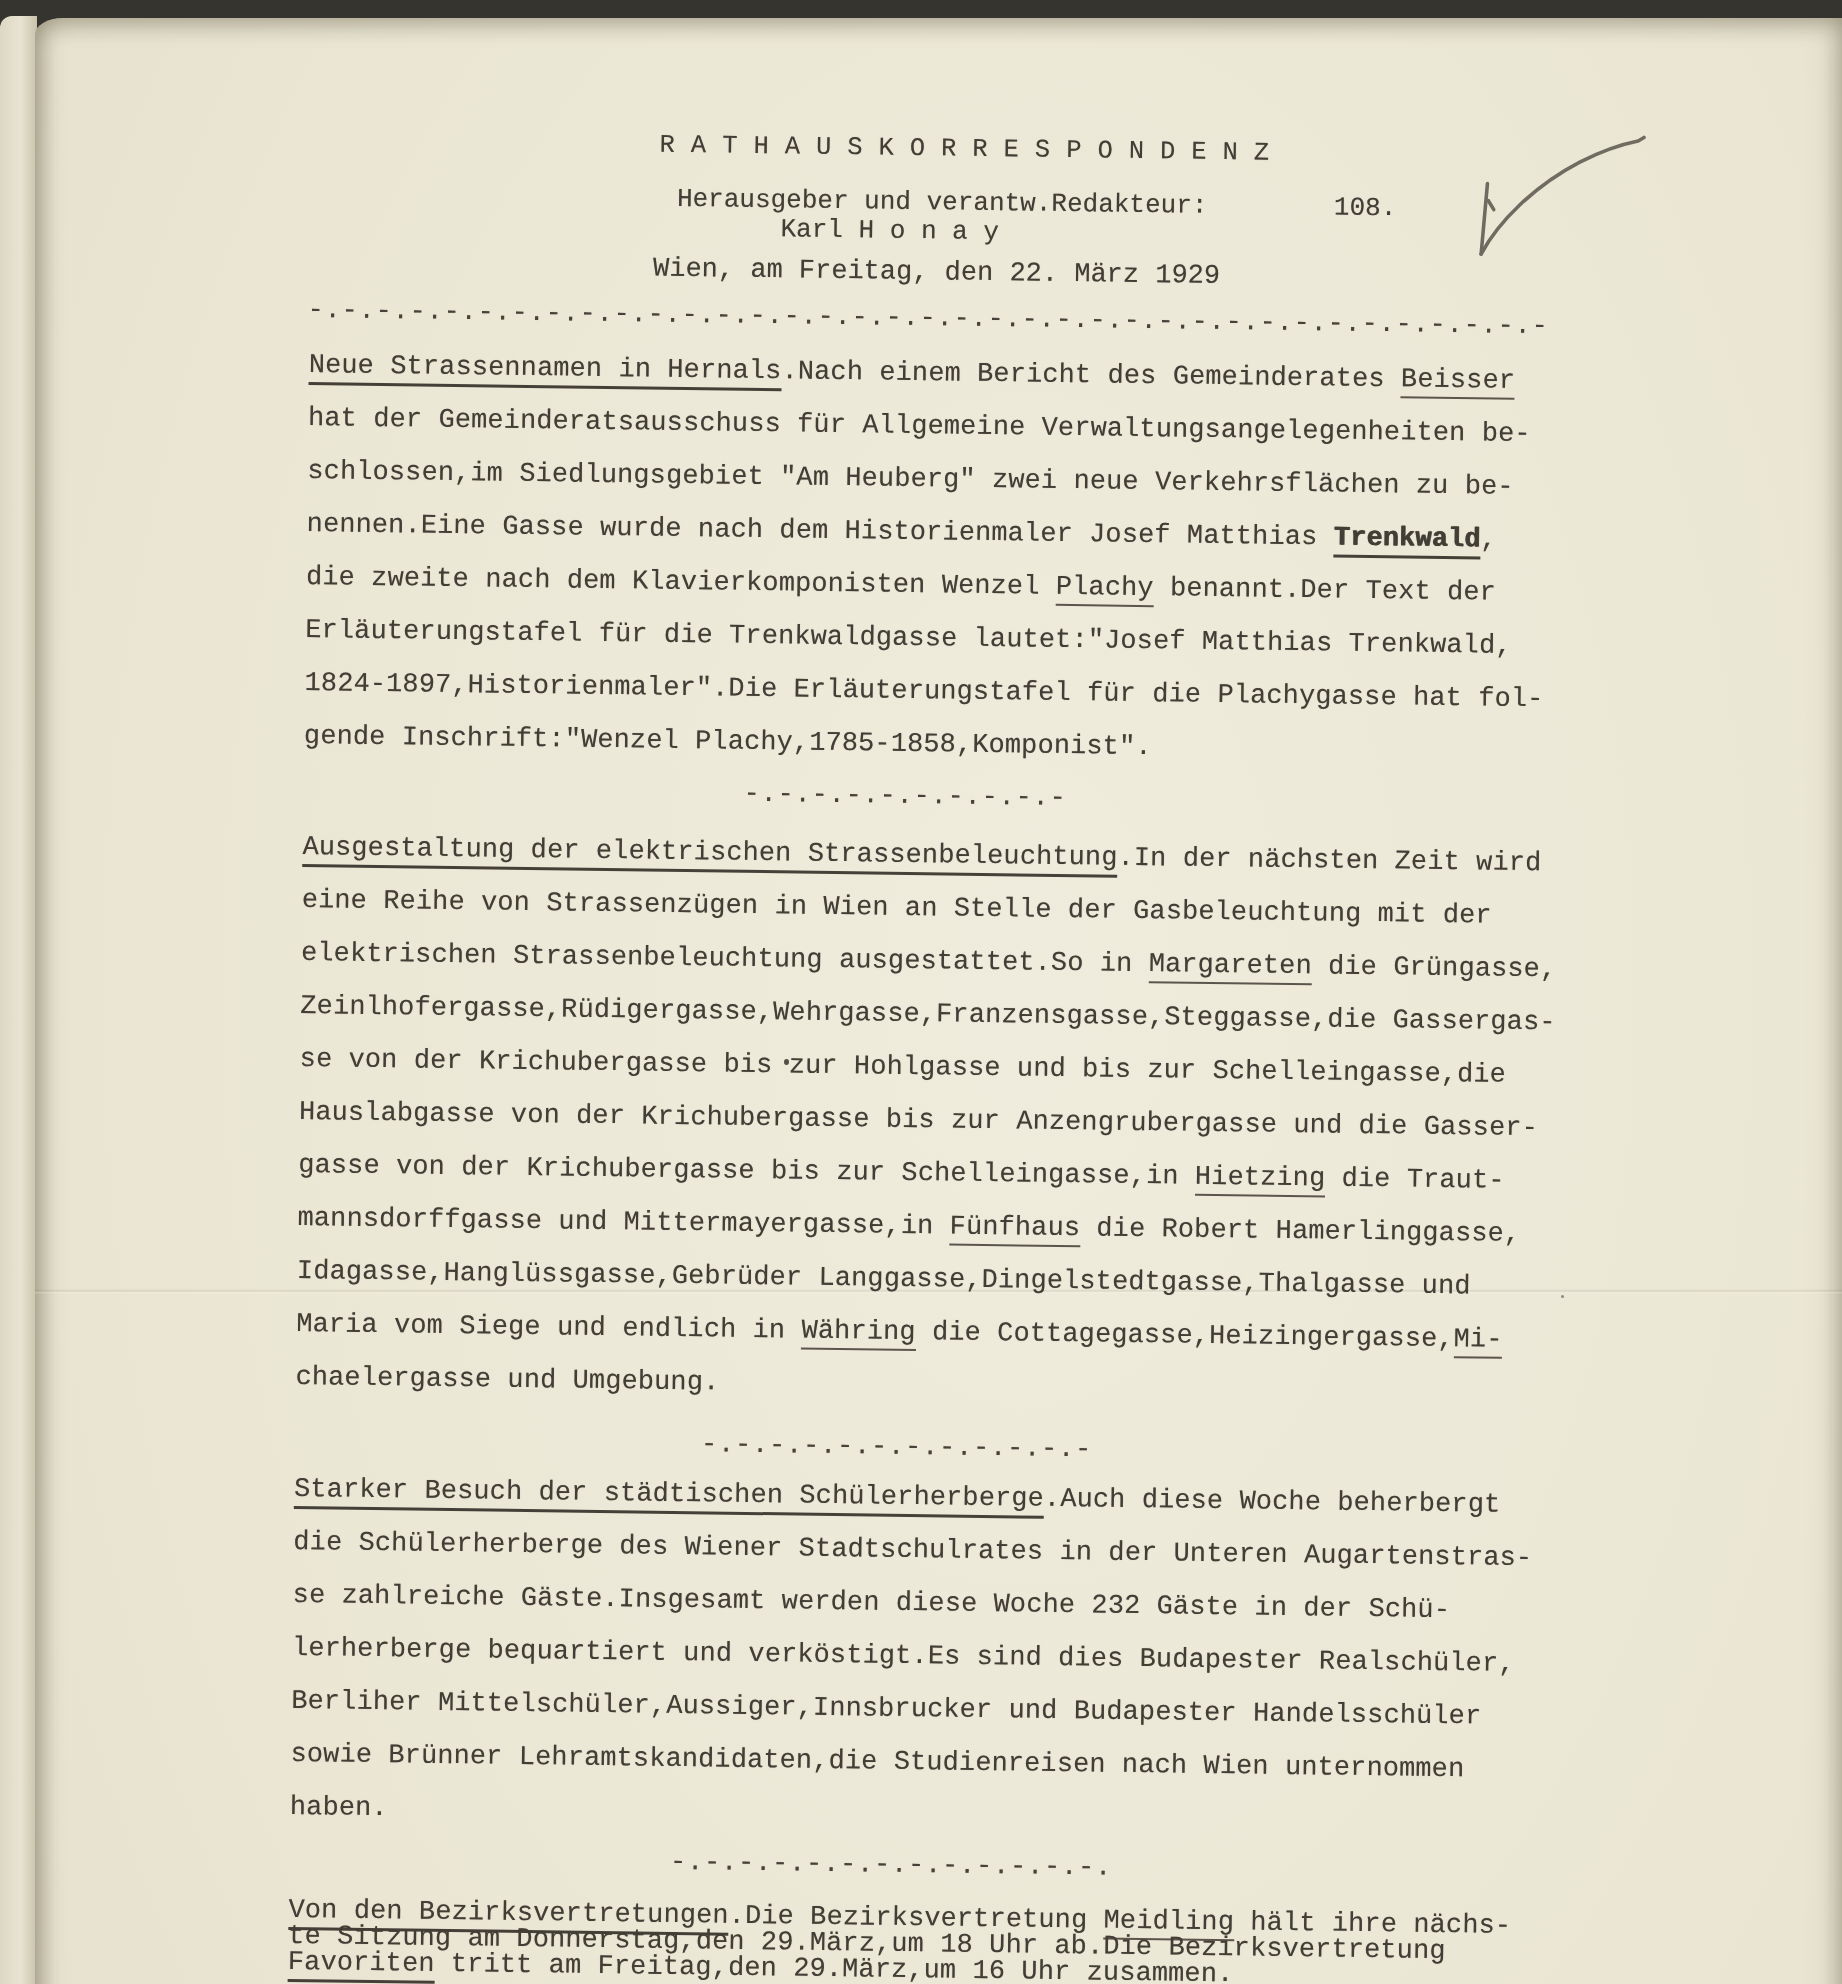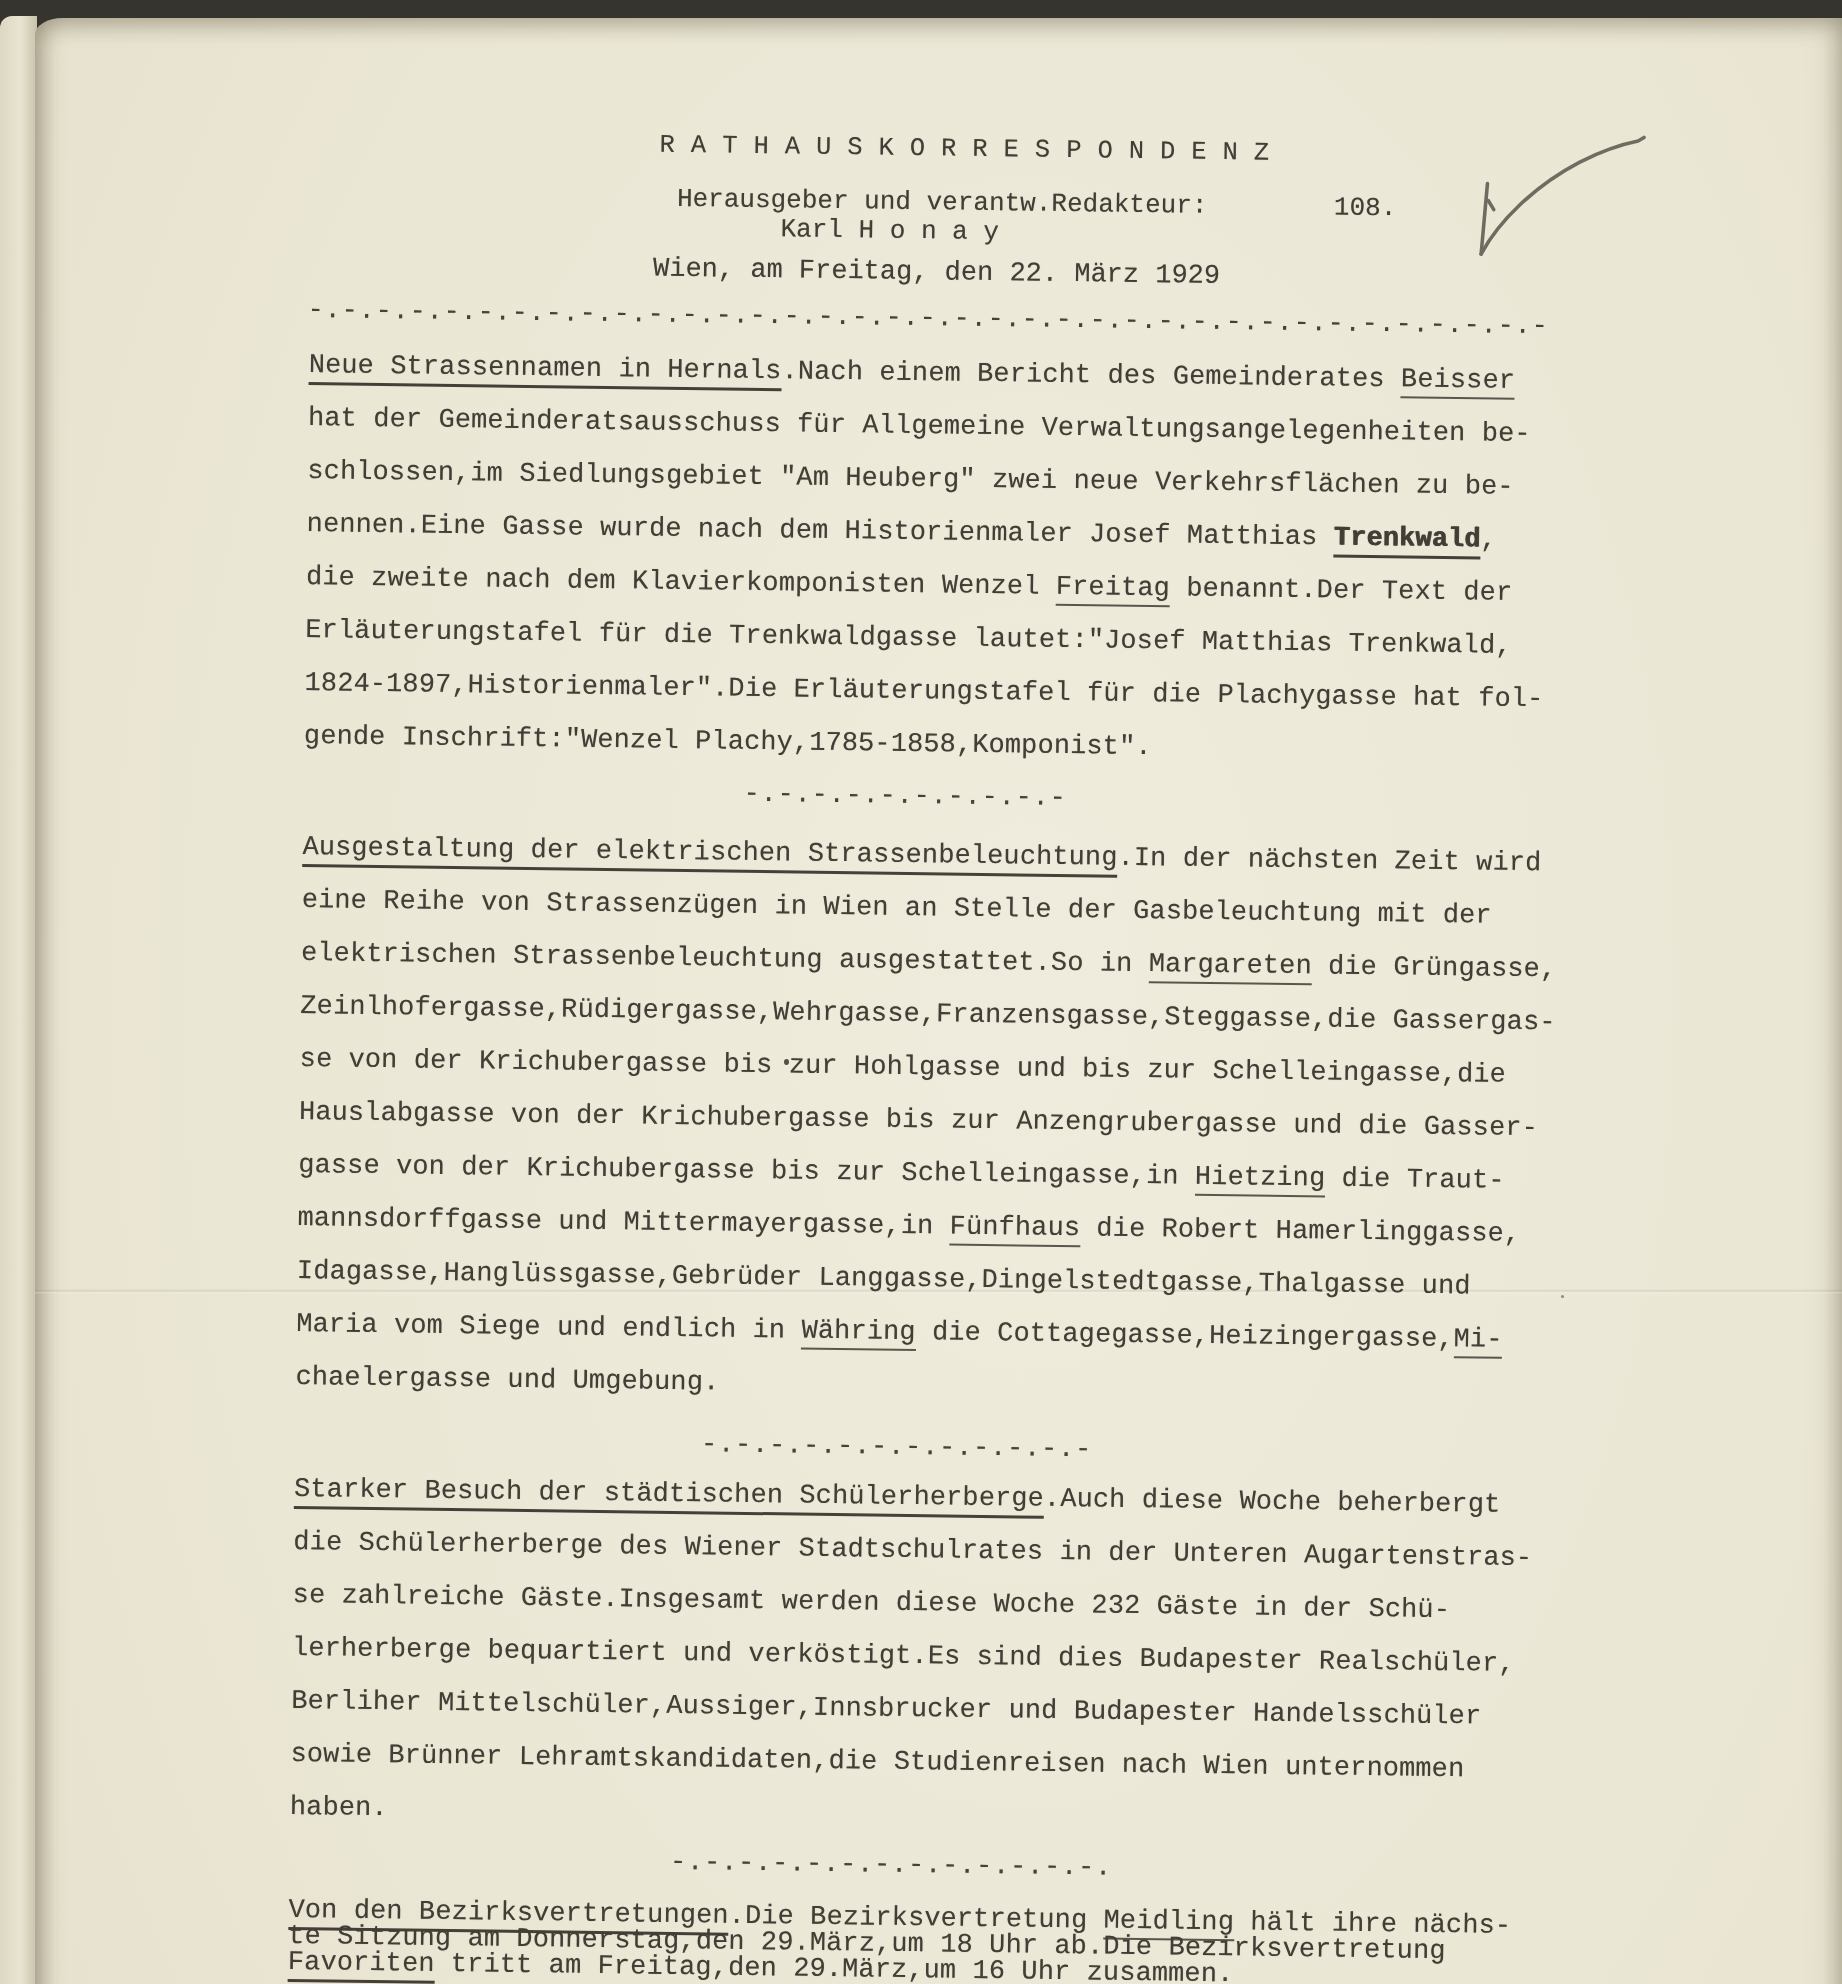--- a/index.html
+++ b/index.html
@@ -59,21 +59,21 @@
     <div class="typed editor">Karl H o n a y</div>
     <div class="typed dateline">Wien, am Freitag, den 22. März 1929</div>
 
     <div class="sep sep-full" style="top:295px">-.-.-.-.-.-.-.-.-.-.-.-.-.-.-.-.-.-.-.-.-.-.-.-.-.-.-.-.-.-.-.-.-.-.-.-.-.-.</div>
 
     <div class="article double" style="top:339px">
         <div class="tl"><span class="u h">Neue Strassennamen in Hernals</span><span>.Nach einem Bericht des Gemeinderates </span><span class="u">Beisser</span></div>
         <div class="tl"><span>hat der Gemeinderatsausschuss für Allgemeine Verwaltungsangelegenheiten be-</span></div>
         <div class="tl"><span>schlossen,im Siedlungsgebiet "Am Heuberg" zwei neue Verkehrsflächen zu be-</span></div>
         <div class="tl"><span>nennen.Eine Gasse wurde nach dem Historienmaler Josef Matthias </span><span class="u h b">Trenkwald</span><span>,</span></div>
-        <div class="tl"><span>die zweite nach dem Klavierkomponisten Wenzel </span><span class="u">Freitag</span><span> benannt.Der Text der</span></div>
+        <div class="tl"><span>die zweite nach dem Klavierkomponisten Wenzel </span><span class="u">Plachy</span><span> benannt.Der Text der</span></div>
         <div class="tl"><span>Erläuterungstafel für die Trenkwaldgasse lautet:"Josef Matthias Trenkwald,</span></div>
         <div class="tl"><span>1824-1897,Historienmaler".Die Erläuterungstafel für die Plachygasse hat fol-</span></div>
         <div class="tl"><span>gende Inschrift:"Wenzel Plachy,1785-1858,Komponist".</span></div>
       </div>
     <div class="sep sep-c" style="top:773px">-.-.-.-.-.-.-.-.-.-</div>
 
     <div class="article double" style="top:821px">
         <div class="tl"><span class="u h">Ausgestaltung der elektrischen Strassenbeleuchtung</span><span>.In der nächsten Zeit wird</span></div>
         <div class="tl"><span>eine Reihe von Strassenzügen in Wien an Stelle der Gasbeleuchtung mit der</span></div>
         <div class="tl"><span>elektrischen Strassenbeleuchtung ausgestattet.So in </span><span class="u">Margareten</span><span> die Grüngasse,</span></div>

